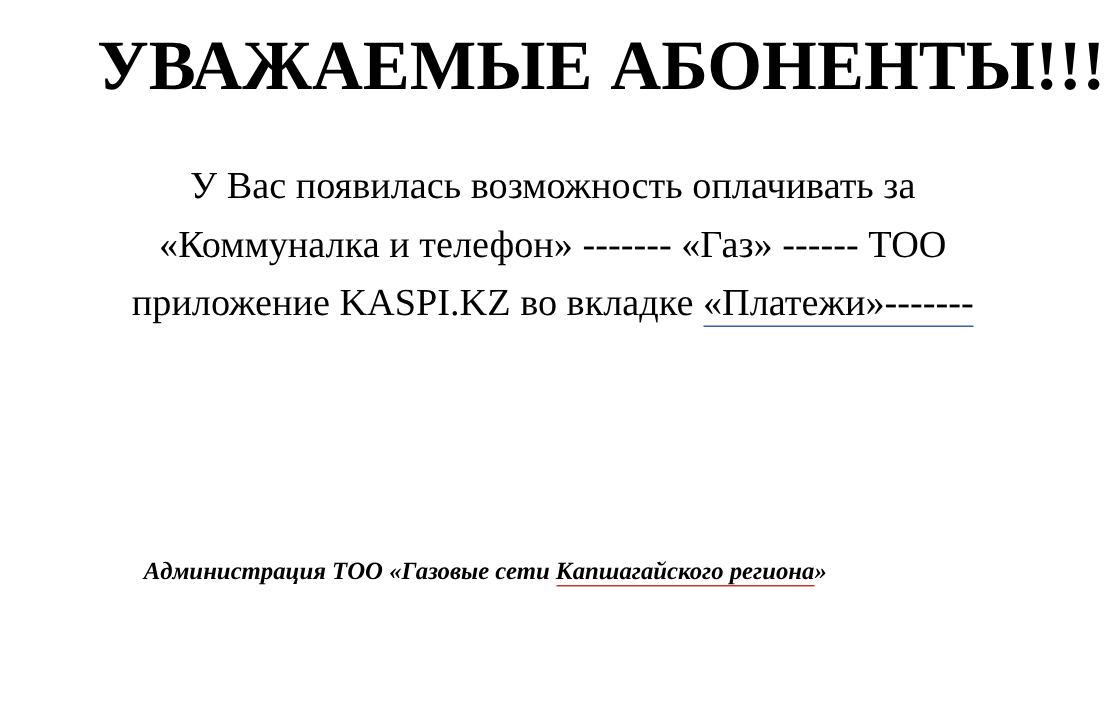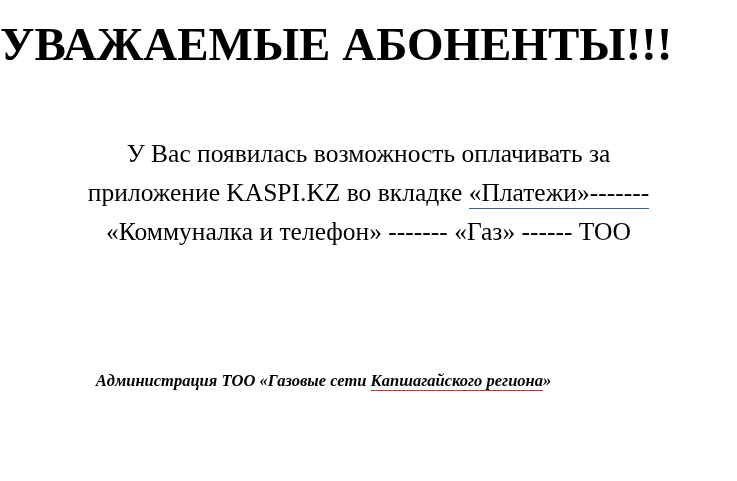--- a/index.html
+++ b/index.html
@@ -18,31 +18,31 @@
     position: relative;
     width: 737px;
     height: 481px;
     box-sizing: border-box;
   }
   .headline {
     position: absolute;
     top: 20px;
     left: 0;
     width: 737px;
-    text-align: left;
+    text-align: right;
     font-family: "Liberation Serif", serif;
     font-weight: bold;
     font-size: 47px;
     line-height: 1.05;
     letter-spacing: 0px;
     white-space: nowrap;
   }
   .body-block {
     position: absolute;
-    top: 134px;
+    top: 104px;
     left: 28px;
     width: 681px;
     text-align: center;
     font-size: 25.5px;
     line-height: 39px;
   }
   .body-block .line {
     white-space: nowrap;
   }
   .underline-blue {
@@ -67,23 +67,23 @@
 </style>
 </head>
 <body>
 
 <div class="page">
 
   <div class="headline">УВАЖАЕМЫЕ АБОНЕНТЫ!!!</div>
 
   <div class="body-block">
     <div class="line">У Вас появилась возможность оплачивать за</div>
+    <div class="line">«Коммуналка и телефон» ------- «Газ» ------ ТОО</div>
     <div class="line">
       <span>приложение KASPI.KZ во вкладке </span><span class="underline-blue">«Платежи»-------</span>
     </div>
-    <div class="line">«Коммуналка и телефон» ------- «Газ» ------ ТОО</div>
   </div>
 
   <div class="signature">
     <span>Администрация ТОО «Газовые сети </span><span class="underline-red">Капшагайского региона</span><span>»</span>
   </div>
 
 </div>
 
 </body></html>

